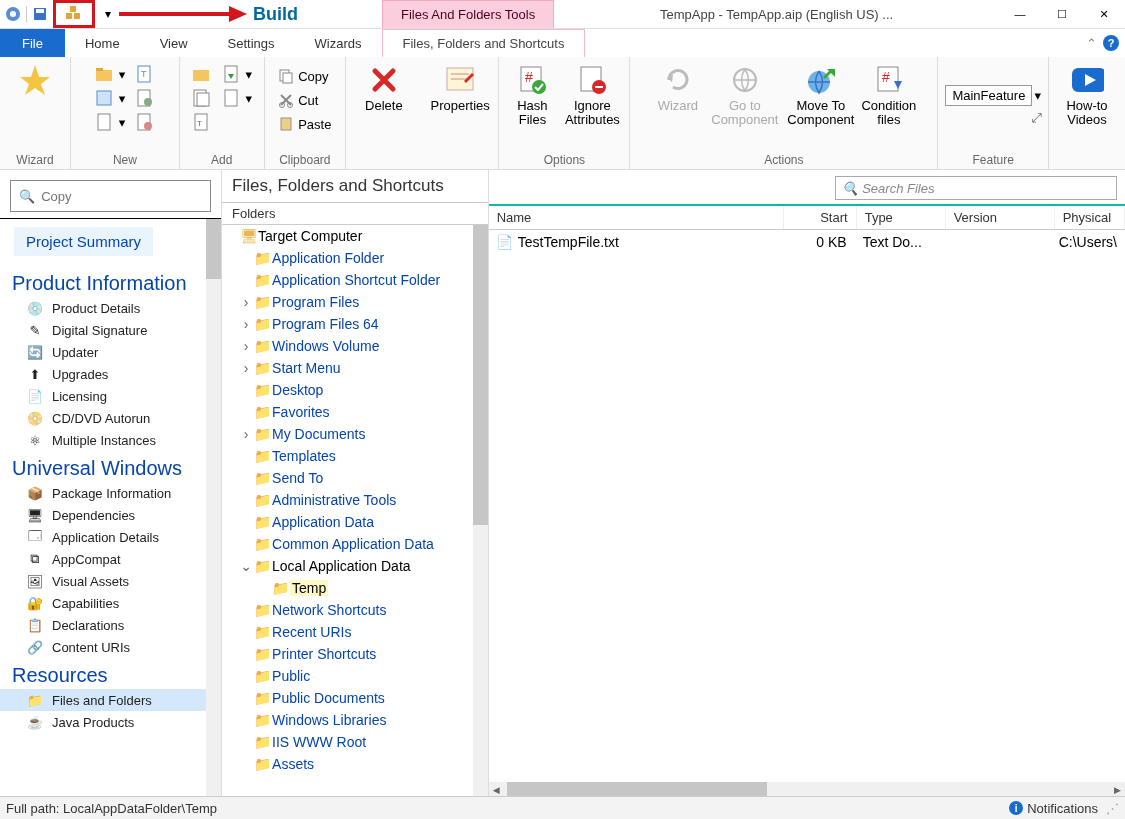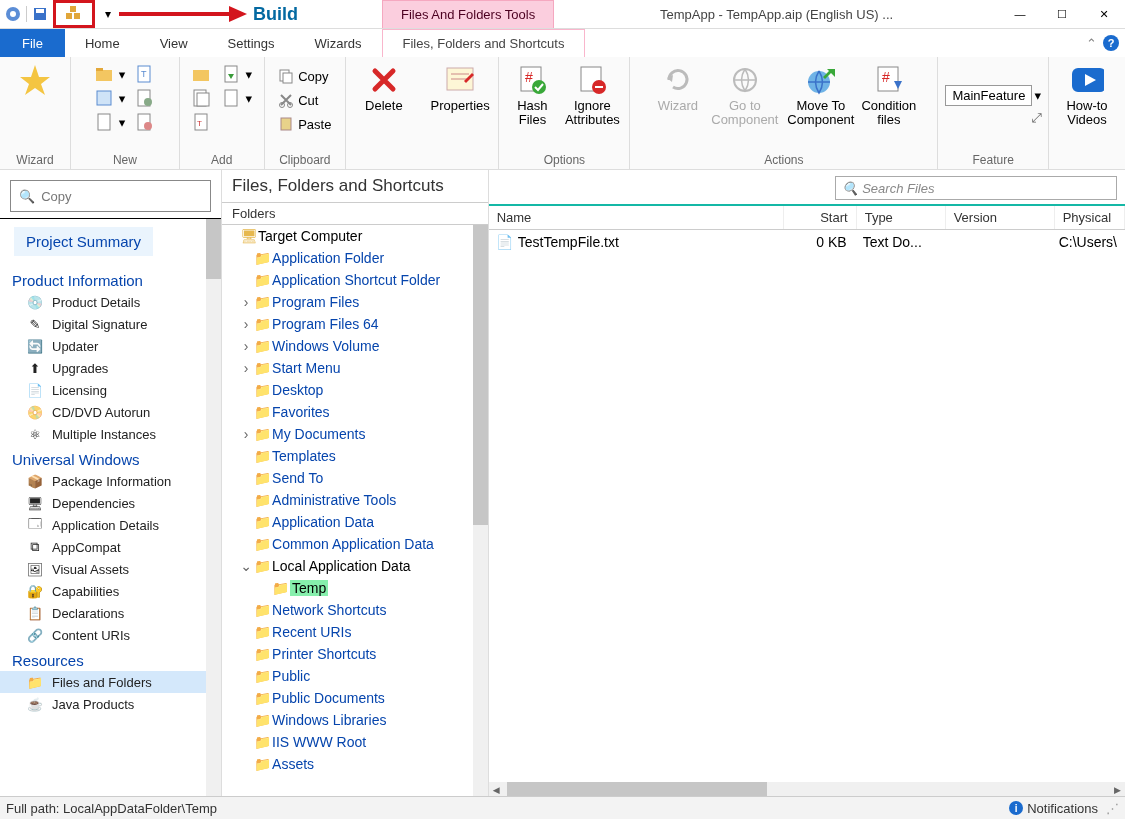--- a/index.html
+++ b/index.html
@@ -30,38 +30,38 @@
 .big-btn .ico{width:34px;height:34px;display:flex;align-items:center;justify-content:center}
 .small-col{display:flex;flex-direction:column;gap:2px;padding-top:4px}
 .small-btn{display:flex;align-items:center;gap:4px;height:22px;padding:0 4px}
 .feature-sel{border:1px solid #999;background:#fff;padding:2px 6px}
 .content{position:absolute;top:170px;left:0;right:0;bottom:22px;display:flex}
 .sidebar{width:248px;border-right:1px solid #ddd;display:flex;flex-direction:column}
 .find-box{margin:10px 10px 6px;border:1px solid #888;height:30px;display:flex;align-items:center;padding:0 8px;color:#777;gap:6px}
 .side-list{flex:1;overflow:hidden;border-top:1px solid #000000;position:relative}
 .side-scroll{position:absolute;right:0;top:0;bottom:0;width:15px;background:#f0f0f0}
 .side-thumb{position:absolute;top:0;width:100%;height:60px;background:#c6c6c6}
-.cat-head{color:#0645ad;font-weight:400;font-size:15px;padding:6px 12px 2px}
+.cat-head{color:#0645ad;font-weight:400;font-size:20px;padding:6px 12px 2px}
 .side-item{display:flex;align-items:center;gap:8px;padding:3px 8px 3px 26px;color:#222}
 .side-item.sel{background:#d4e8fb;font-weight:400}
 .side-item .ic{width:18px;height:16px;display:flex;align-items:center;justify-content:center;font-size:13px}
 .summary{margin:8px 14px 10px;background:#eaf4fd;color:#0645ad;padding:6px 12px;font-size:15px;display:inline-block}
 .mid{width:298px;display:flex;flex-direction:column;border-right:1px solid #ddd}
 .mid-head{font-size:17px;padding:6px 10px;color:#333}
 .folders-hd{border:1px solid #ccc;border-left:none;border-right:none;padding:3px 10px;color:#333;background:#fff;font-size:13px}
 .tree{flex:1;overflow:hidden;position:relative;font-size:14px}
 .tree-row{display:flex;align-items:center;height:22px;white-space:nowrap}
 .tree-row .tw{width:16px;text-align:center;color:#666}
 .tree-row .fld{width:18px;text-align:center;color:#e6b84f}
 .tree-row a{color:#0645ad;text-decoration:none}
 .tree-row.root{color:#000}
 .tree-row.t0{padding-left:2px}
 .tree-row.t1{padding-left:16px}
 .tree-row.t2{padding-left:34px}
-.tree-row.sel .txt{background:#86efac;color:#000;padding:0 2px}
+.tree-row.sel .txt{background:#fef9c3;color:#000;padding:0 2px}
 .tree-scroll{position:absolute;right:0;top:0;bottom:0;width:15px;background:#f0f0f0}
 .tree-thumb{position:absolute;top:0;width:100%;height:300px;background:#c6c6c6}
 .right{flex:1;display:flex;flex-direction:column}
 .search-files{margin:6px 8px 4px auto;width:268px;border:1px solid #aaa;height:22px;display:flex;align-items:center;padding:0 6px;color:#888;gap:4px;font-style:italic}
 .list-head{display:flex;border-top:2px solid #14b8a6;border-bottom:1px solid #ccc;background:#fff}
 .list-head div{padding:4px 8px;border-right:1px solid #eee;color:#333;font-size:13px}
 .list-row{display:flex;padding:3px 0}
 .list-row div{padding:1px 8px;font-size:14px;white-space:nowrap;overflow:hidden}
 .col-name{width:278px}
 .col-size{width:56px;text-align:right}

